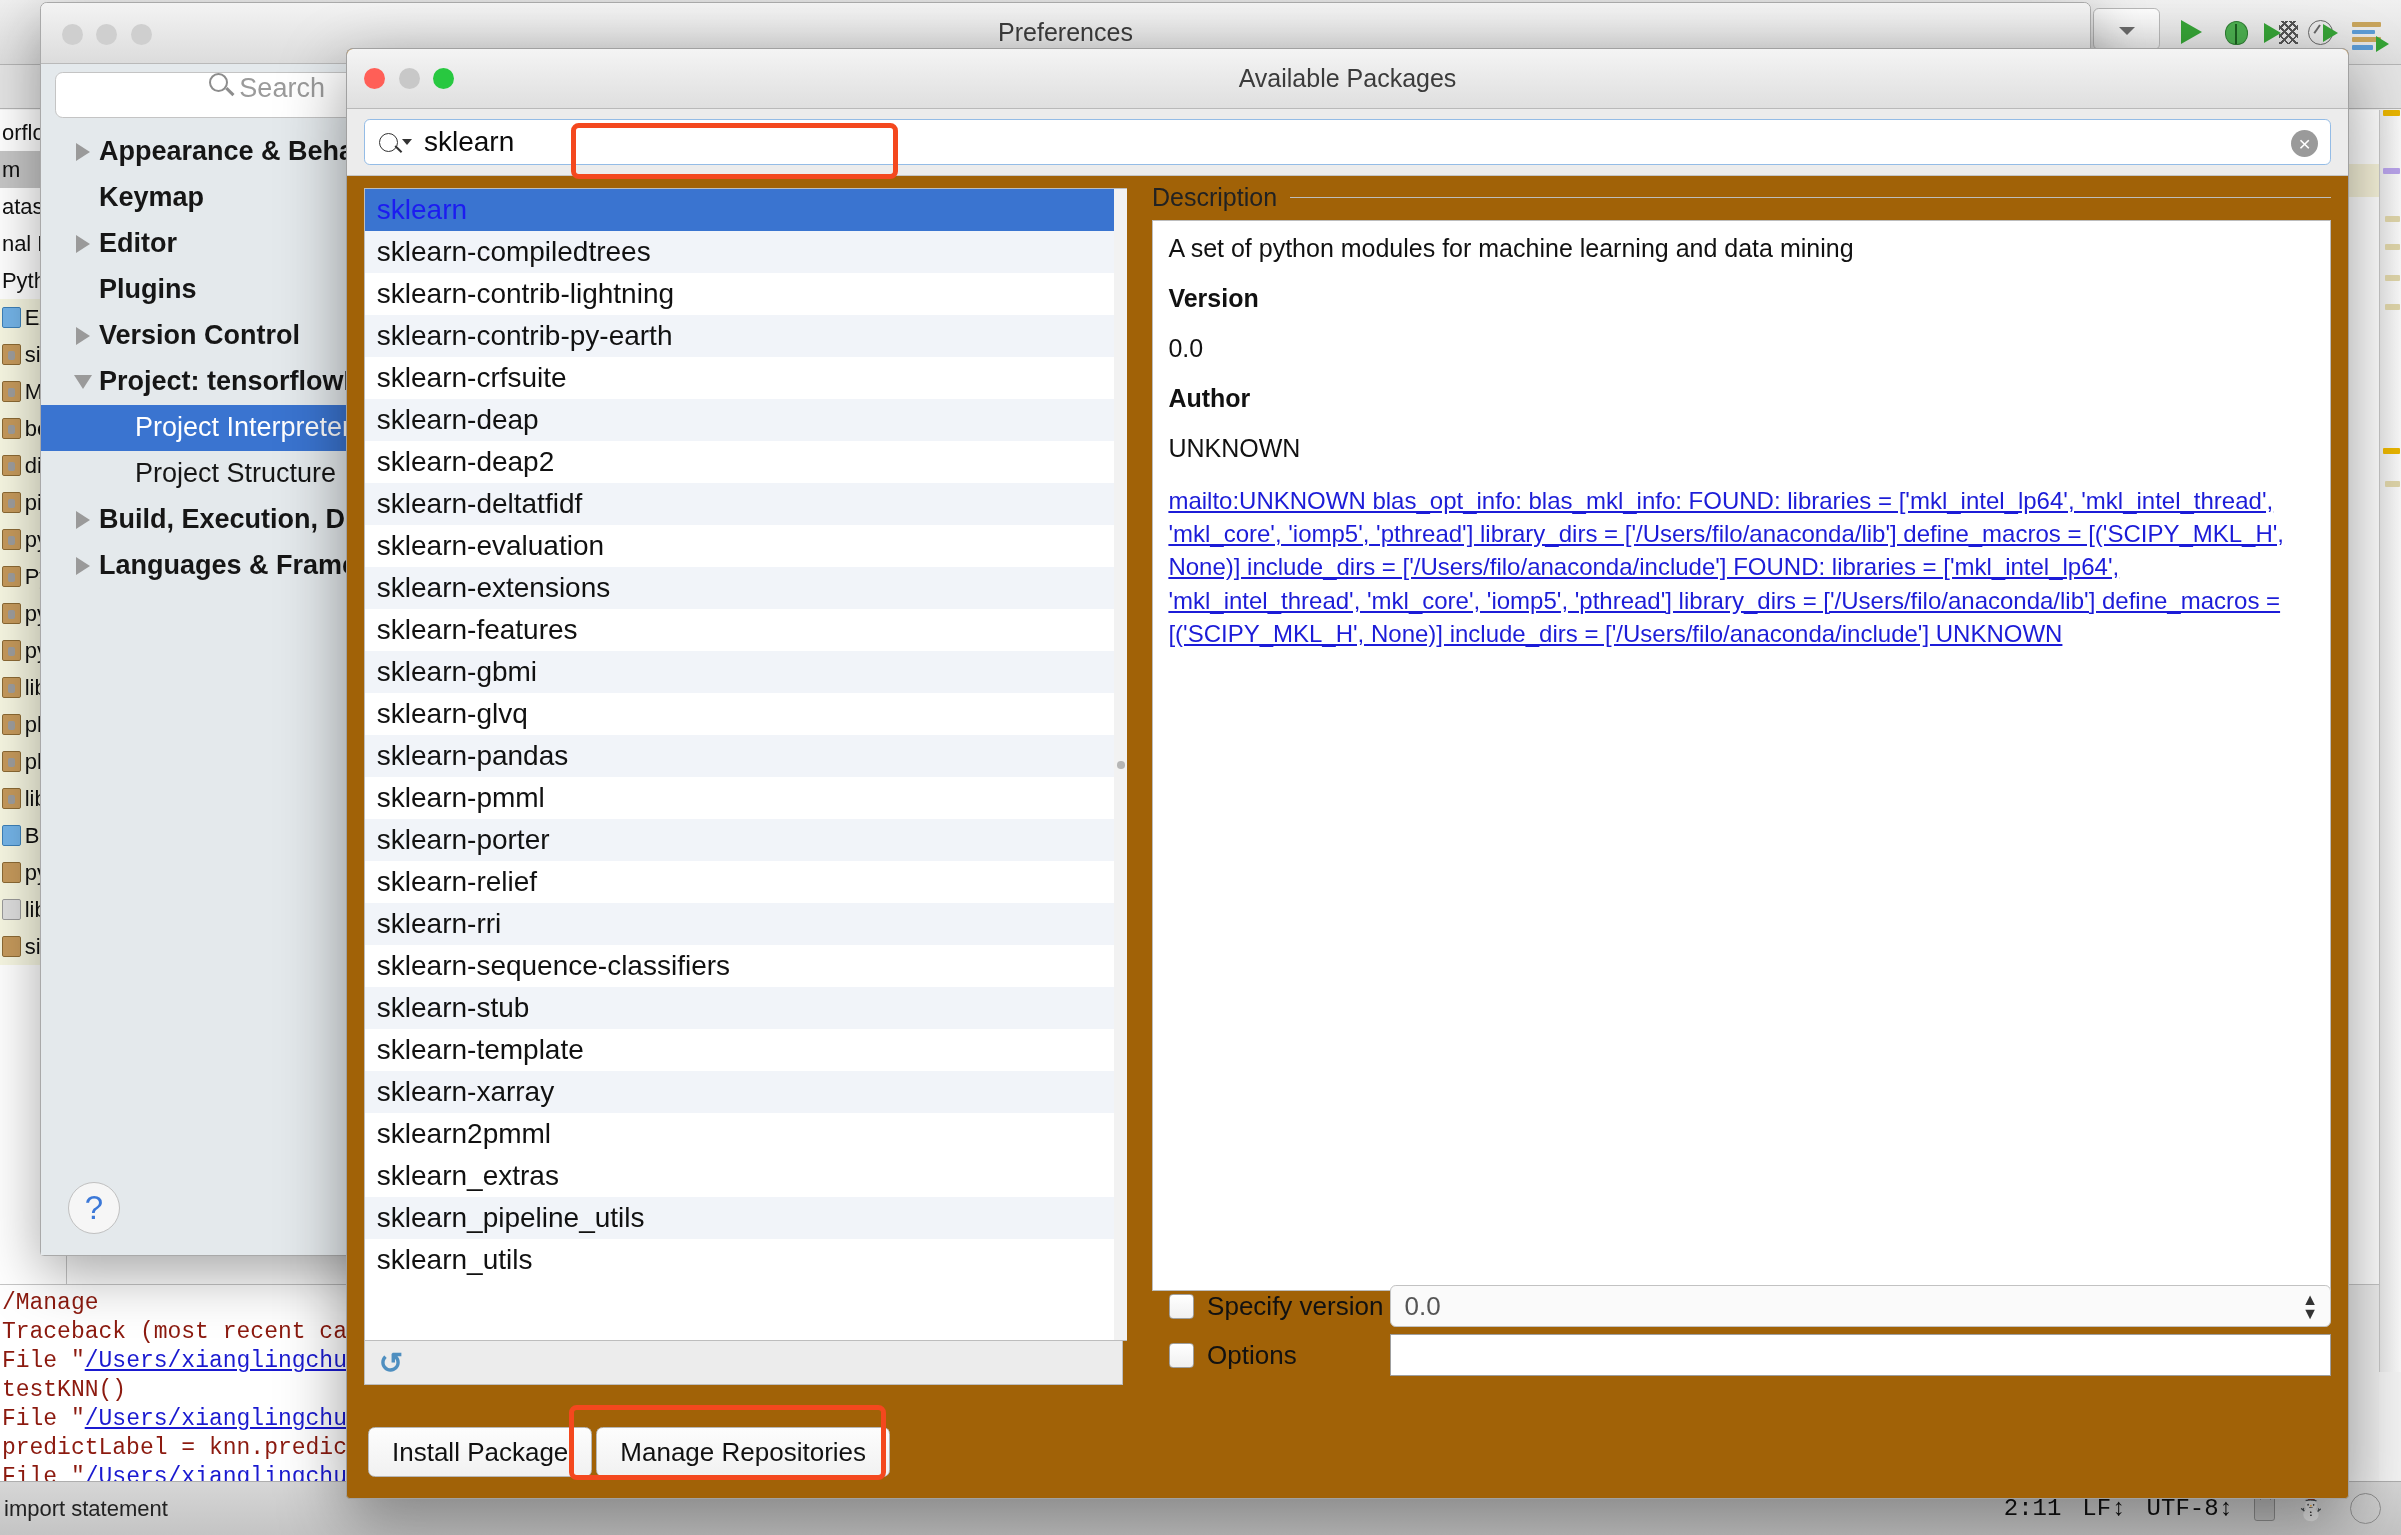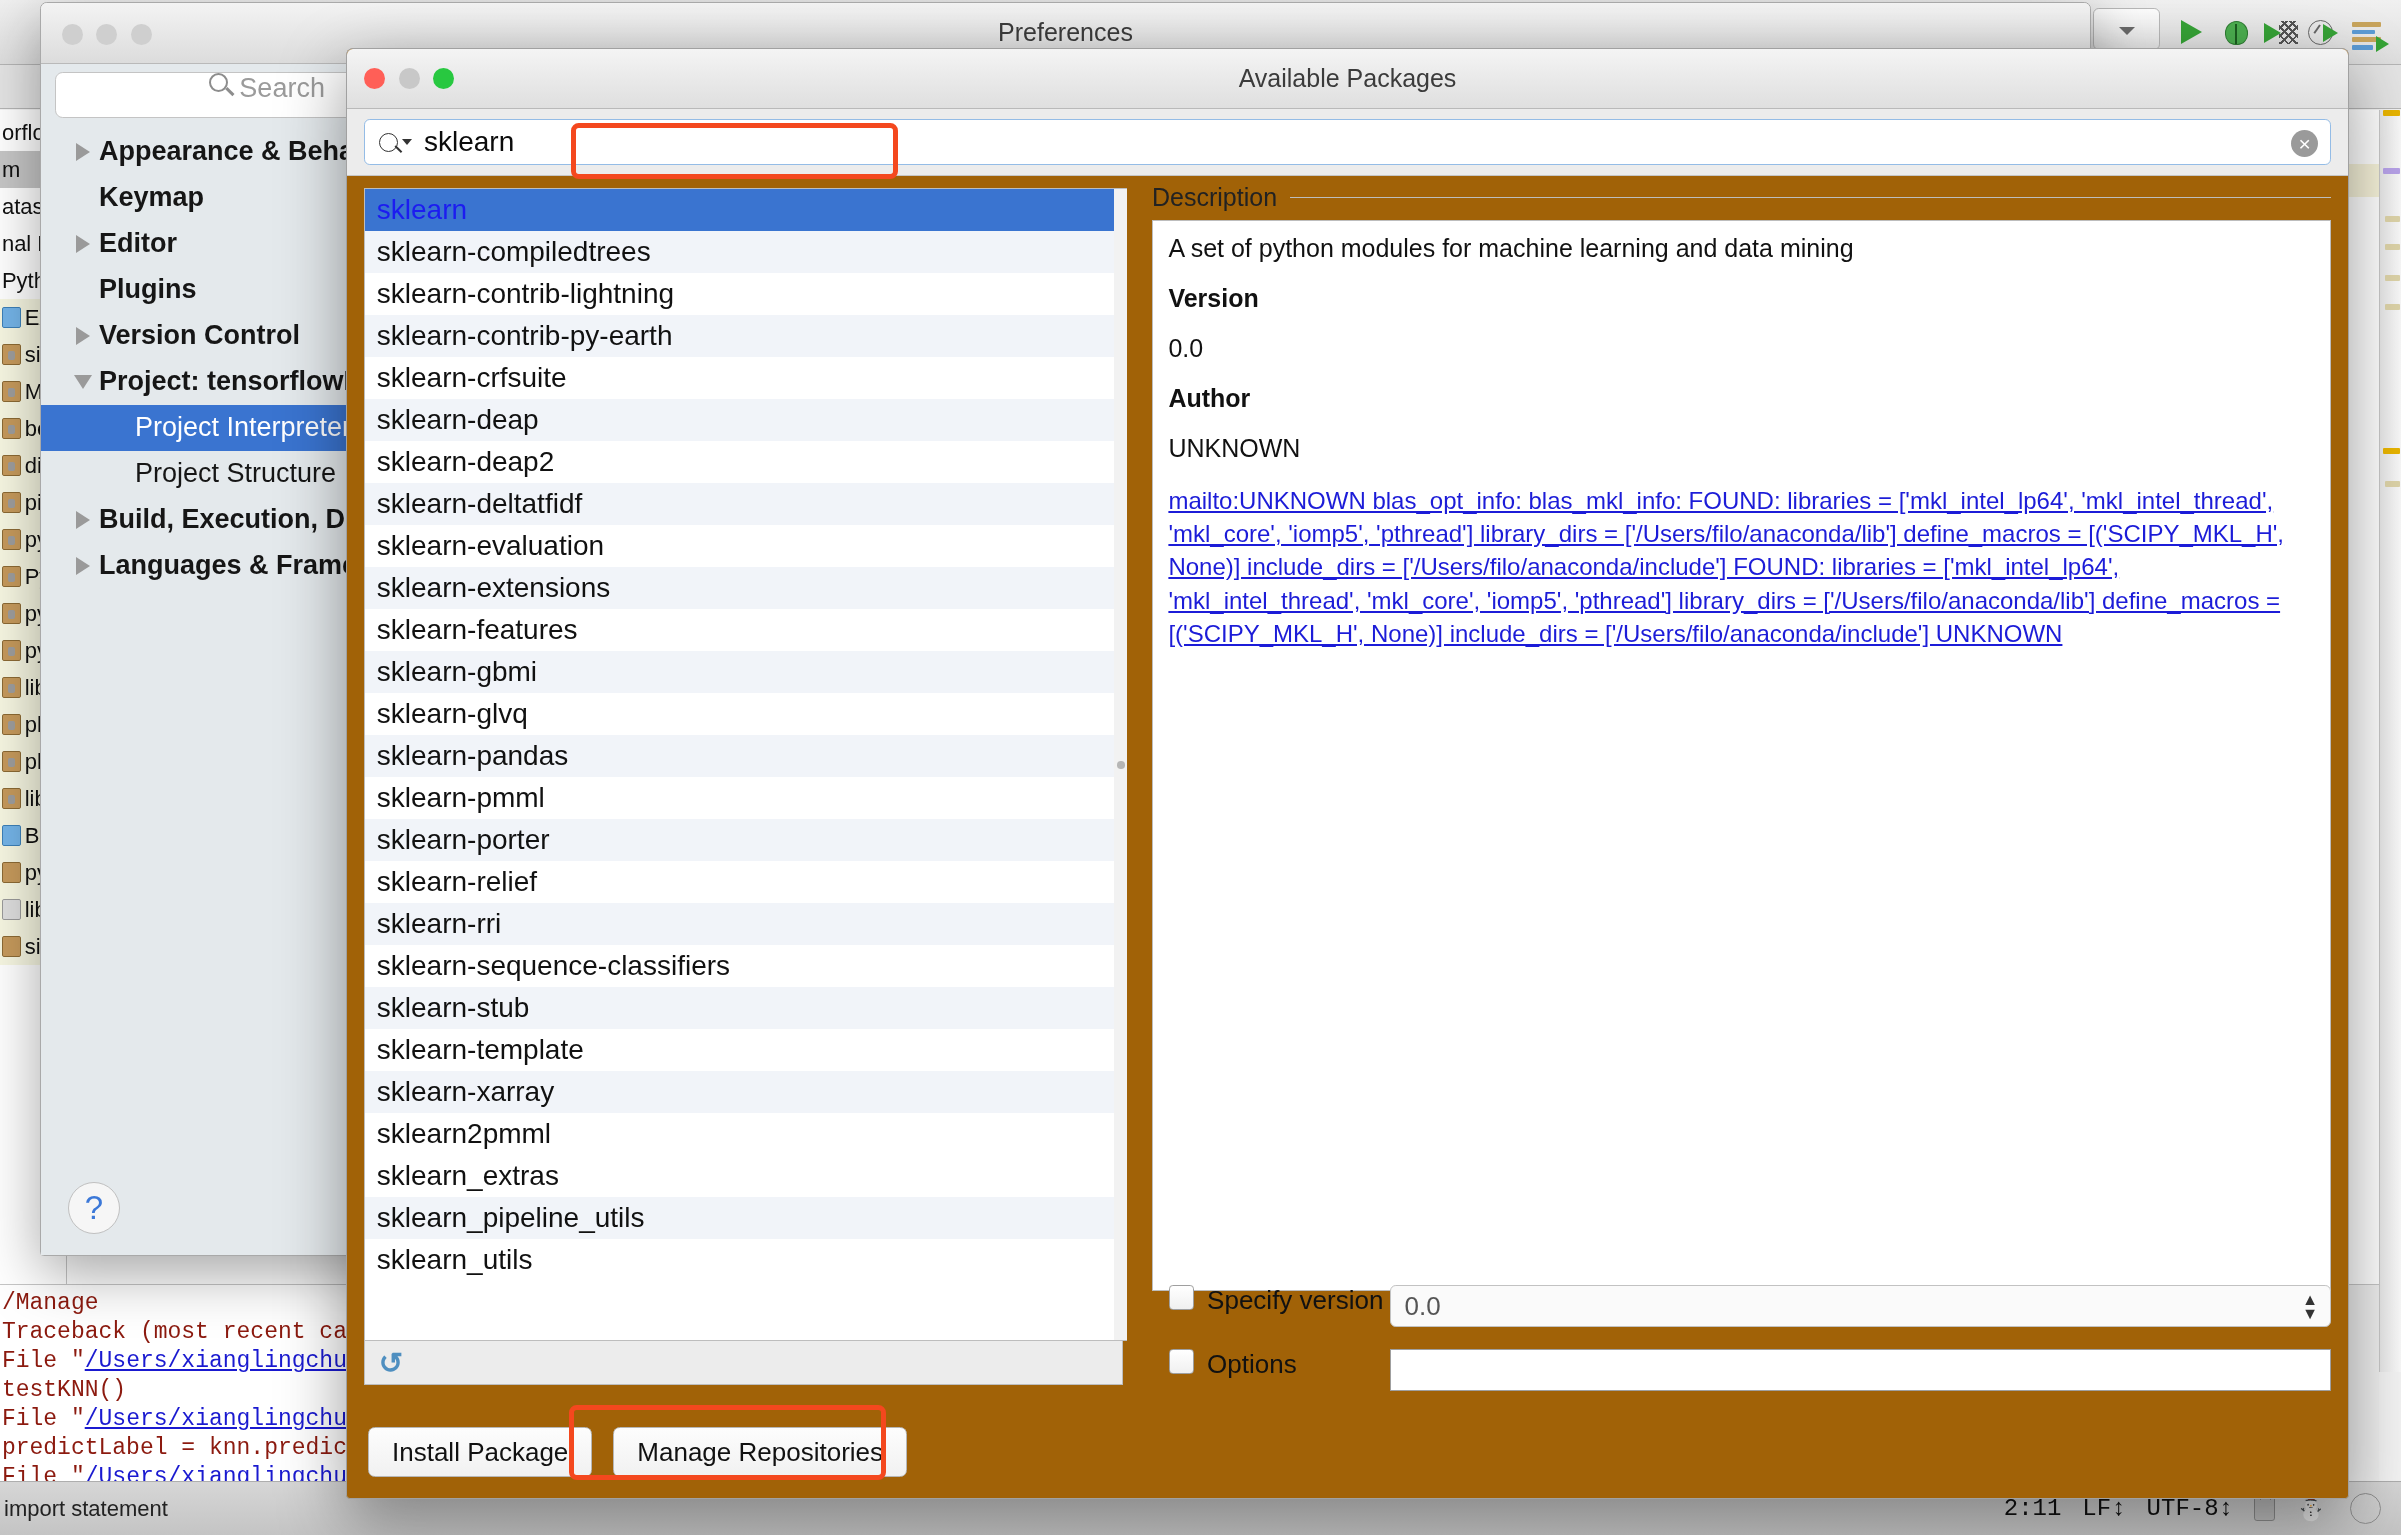--- a/index.html
+++ b/index.html
@@ -272,34 +272,34 @@
   .desc-box{
     position:absolute; left:0; top:38px; right:0; bottom:0;
     background:#fff; border:1px solid #bdbdbd; padding:13.4px 15.4px; overflow:hidden;
   }
   .d-line{ font-size:25px; color:#111; margin-bottom:21px;}
   .d-head{ font-size:25px; color:#111; font-weight:bold; margin-bottom:21px;}
   .d-link{ font-size:24px; color:#1c1cd8; text-decoration:underline; line-height:1.38; word-break:break-word;}
   .d-url{ font-size:24px; color:#1c1cd8; text-decoration:underline;}
 
   .opt-rows{ position:absolute; right:17.3px; bottom:21px; width:1162px; height:100px;}
-  .opt-row{ display:flex; height:42px; margin-bottom:22px;}
+  .opt-row{ display:flex; align-items:center; height:42px; margin-bottom:7px;}
   .cbx{ width:25px; height:25px; border:1px solid #9f9f9f; border-radius:3.8px;
     background:linear-gradient(#fff,#f0f0f0); flex:0 0 25px;}
   .opt-label{ font-size:26px; color:#111; margin-left:13.4px; width:183px;}
   .spinner{
     flex:1; height:42px; background:#fafafa; border:1px solid #c2c2c2; border-radius:5.8px;
     display:flex; align-items:center; padding:0 13.4px; position:relative; font-size:26px; color:#555;
   }
   .spin-arrows{ position:absolute; right:11.5px; top:5.8px; font-size:16.3px; line-height:14.4px; color:#333;}
   .opt-input{ flex:1; height:42px; background:#fff; border:1px solid #9f9f9f;}
 
   .av-buttons{
     position:absolute; left:0; bottom:0; right:0; height:92px;
-    display:flex; align-items:center; gap:21px; padding-left:21px;
+    display:flex; align-items:center; gap:4px; padding-left:21px;
   }
   .btn{
     height:50px; padding:0 23px; background:linear-gradient(#fdfdfd,#f1f1f1);
     border:1px solid #b7b7b7; border-radius:6.7px; font-size:26px; color:#111;
     display:flex; align-items:center;
   }
 
   
   .redbox{ position:absolute; border:5.8px solid #f4481e; border-radius:7.7px; pointer-events:none; }
 </style>

